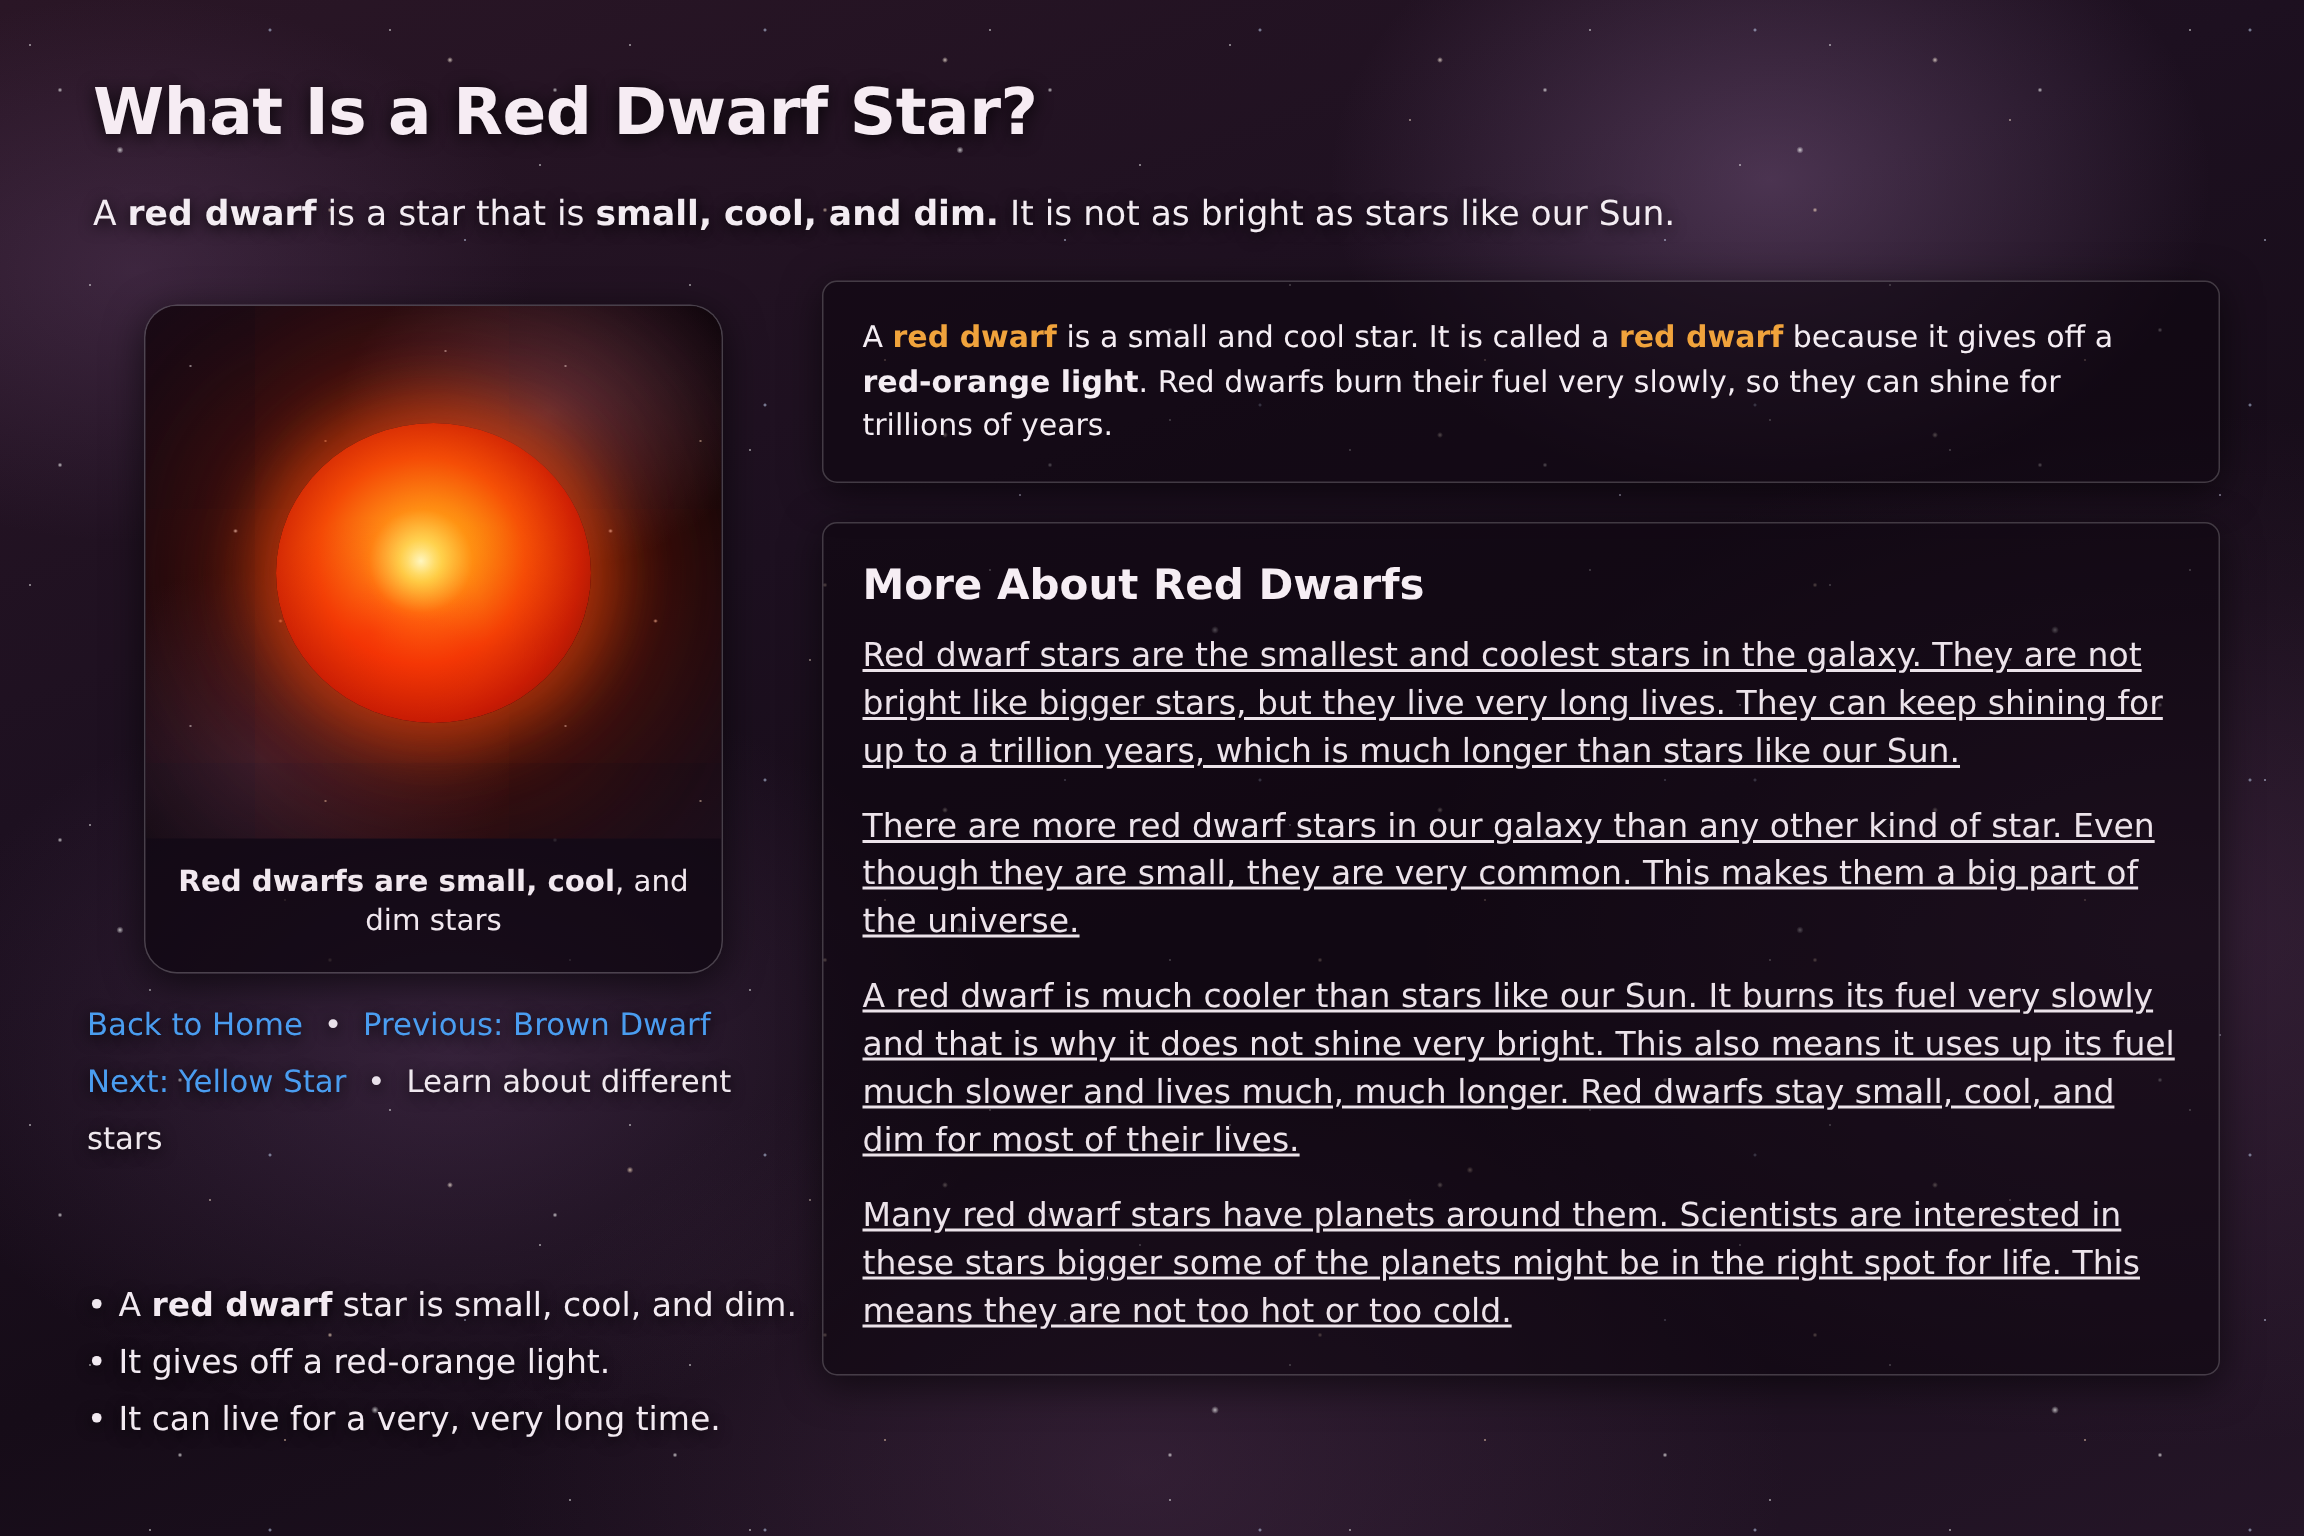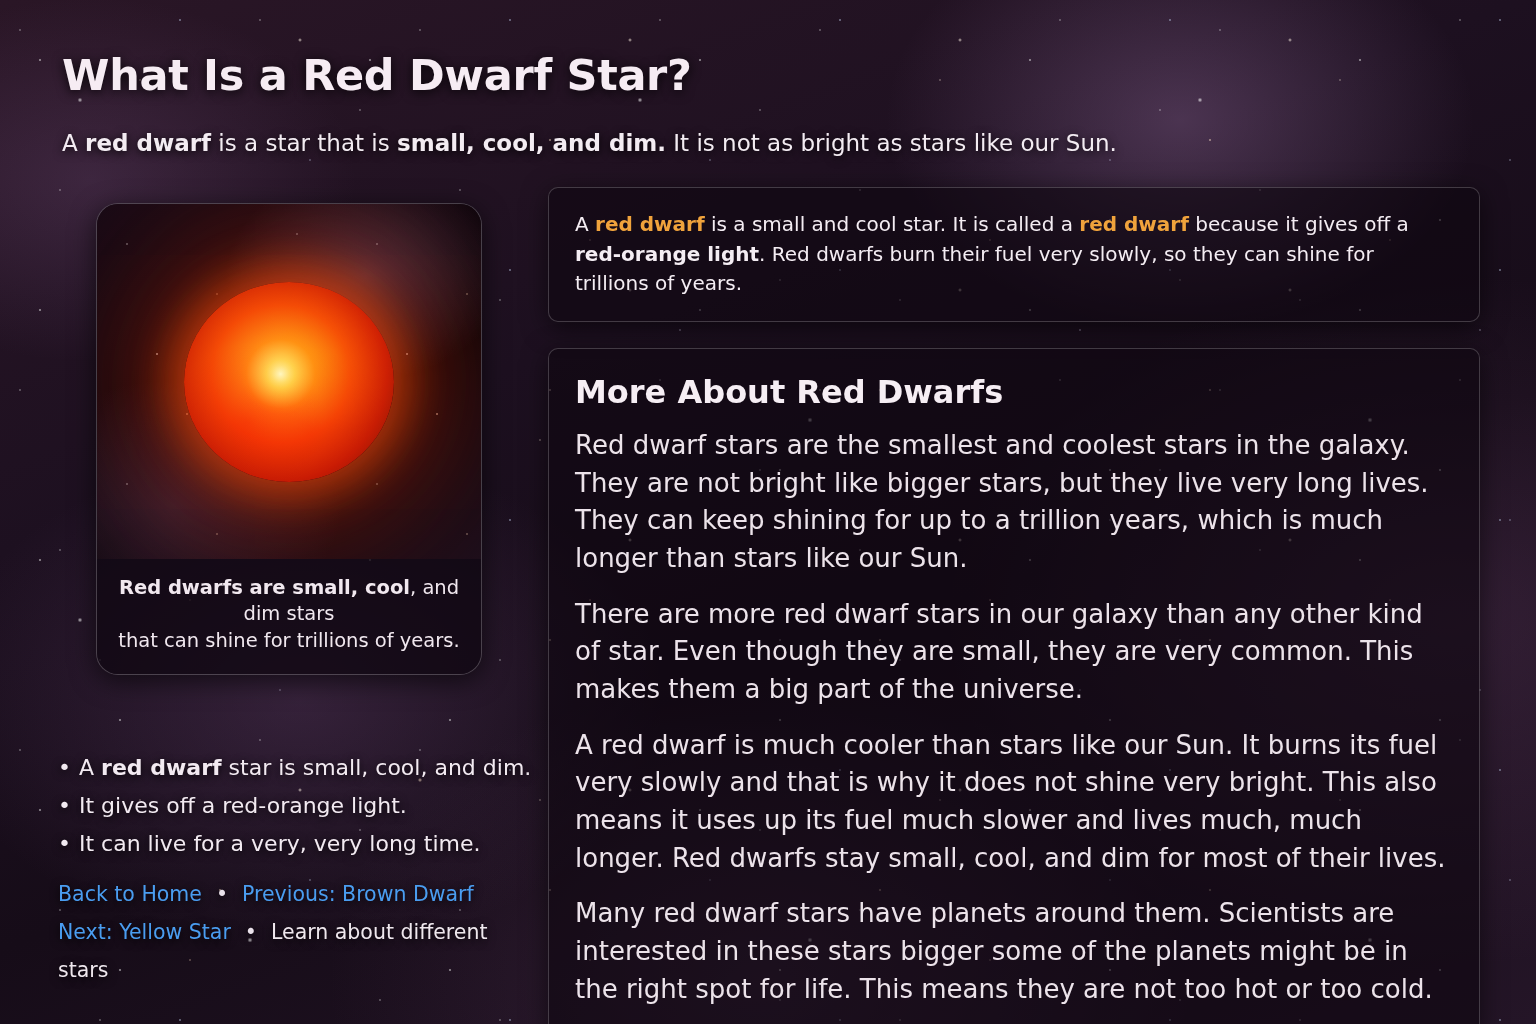--- a/index.html
+++ b/index.html
@@ -203,29 +203,30 @@
   }
   .panel.lead .accent { color: #f0a33c; font-weight: bold; }
   .panel.lead b { font-weight: bold; }
 
   .panel.more {
     margin-top: 26px;
     padding: 20px 26px 26px 26px;
   }
   .panel.more h2 {
     margin: 4px 0 16px 0;
-    font-size: 32px;
+    font-size: 28px;
     font-weight: bold;
     color: #f6eef4;
   }
   .panel.more p {
     margin: 0 0 18px 0;
-    font-size: 26px;
+    font-size: 22px;
     line-height: 1.45;
     color: #ece3ea;
+    text-decoration: underline;
   }
   .panel.more p:last-child { margin-bottom: 0; }
 </style>
 </head>
 <body>
 
 <div id="bg"></div>
 <div id="stars"></div>
 <div id="stars2"></div>
 <div id="stars3"></div>
@@ -242,42 +243,41 @@
 
     <div id="left">
 
       <figure class="figure">
         <div class="fig-img">
           <div class="fig-stars"></div>
           <div class="star-body"></div>
         </div>
         <figcaption class="fig-caption">
           <b>Red dwarfs are small, cool</b><span>, and dim stars</span><br>
-          <span>that can shine for trillions of years.</span>
         </figcaption>
       </figure>
+
+      <div id="links">
+        <div>
+          <a href="#">Back to Home</a><span class="sep">•</span><a href="#">Previous: Brown Dwarf</a>
+        </div>
+        <div>
+          <a href="#">Next: Yellow Star</a><span class="sep">•</span><span class="note">Learn about different stars</span>
+        </div>
+      </div>
 
       <div id="facts">
         <div class="fact">
           <span class="bullet">•</span><span>A </span><b>red dwarf</b><span> star is small, cool, and dim.</span>
         </div>
         <div class="fact">
           <span class="bullet">•</span><span>It gives off a red-orange light.</span>
         </div>
         <div class="fact">
           <span class="bullet">•</span><span>It can live for a very, very long time.</span>
-        </div>
-      </div>
-
-      <div id="links">
-        <div>
-          <a href="#">Back to Home</a><span class="sep">•</span><a href="#">Previous: Brown Dwarf</a>
-        </div>
-        <div>
-          <a href="#">Next: Yellow Star</a><span class="sep">•</span><span class="note">Learn about different stars</span>
         </div>
       </div>
 
     </div>
 
     <div id="right">
 
       <div class="panel lead">
         <span>A </span><span class="accent">red dwarf</span><span> is a small and cool star. It is called a </span><span class="accent">red dwarf</span><span> because it gives off a </span><b>red-orange light</b><span>. Red dwarfs burn their fuel very slowly, so they can shine for trillions of years.</span>
       </div>

